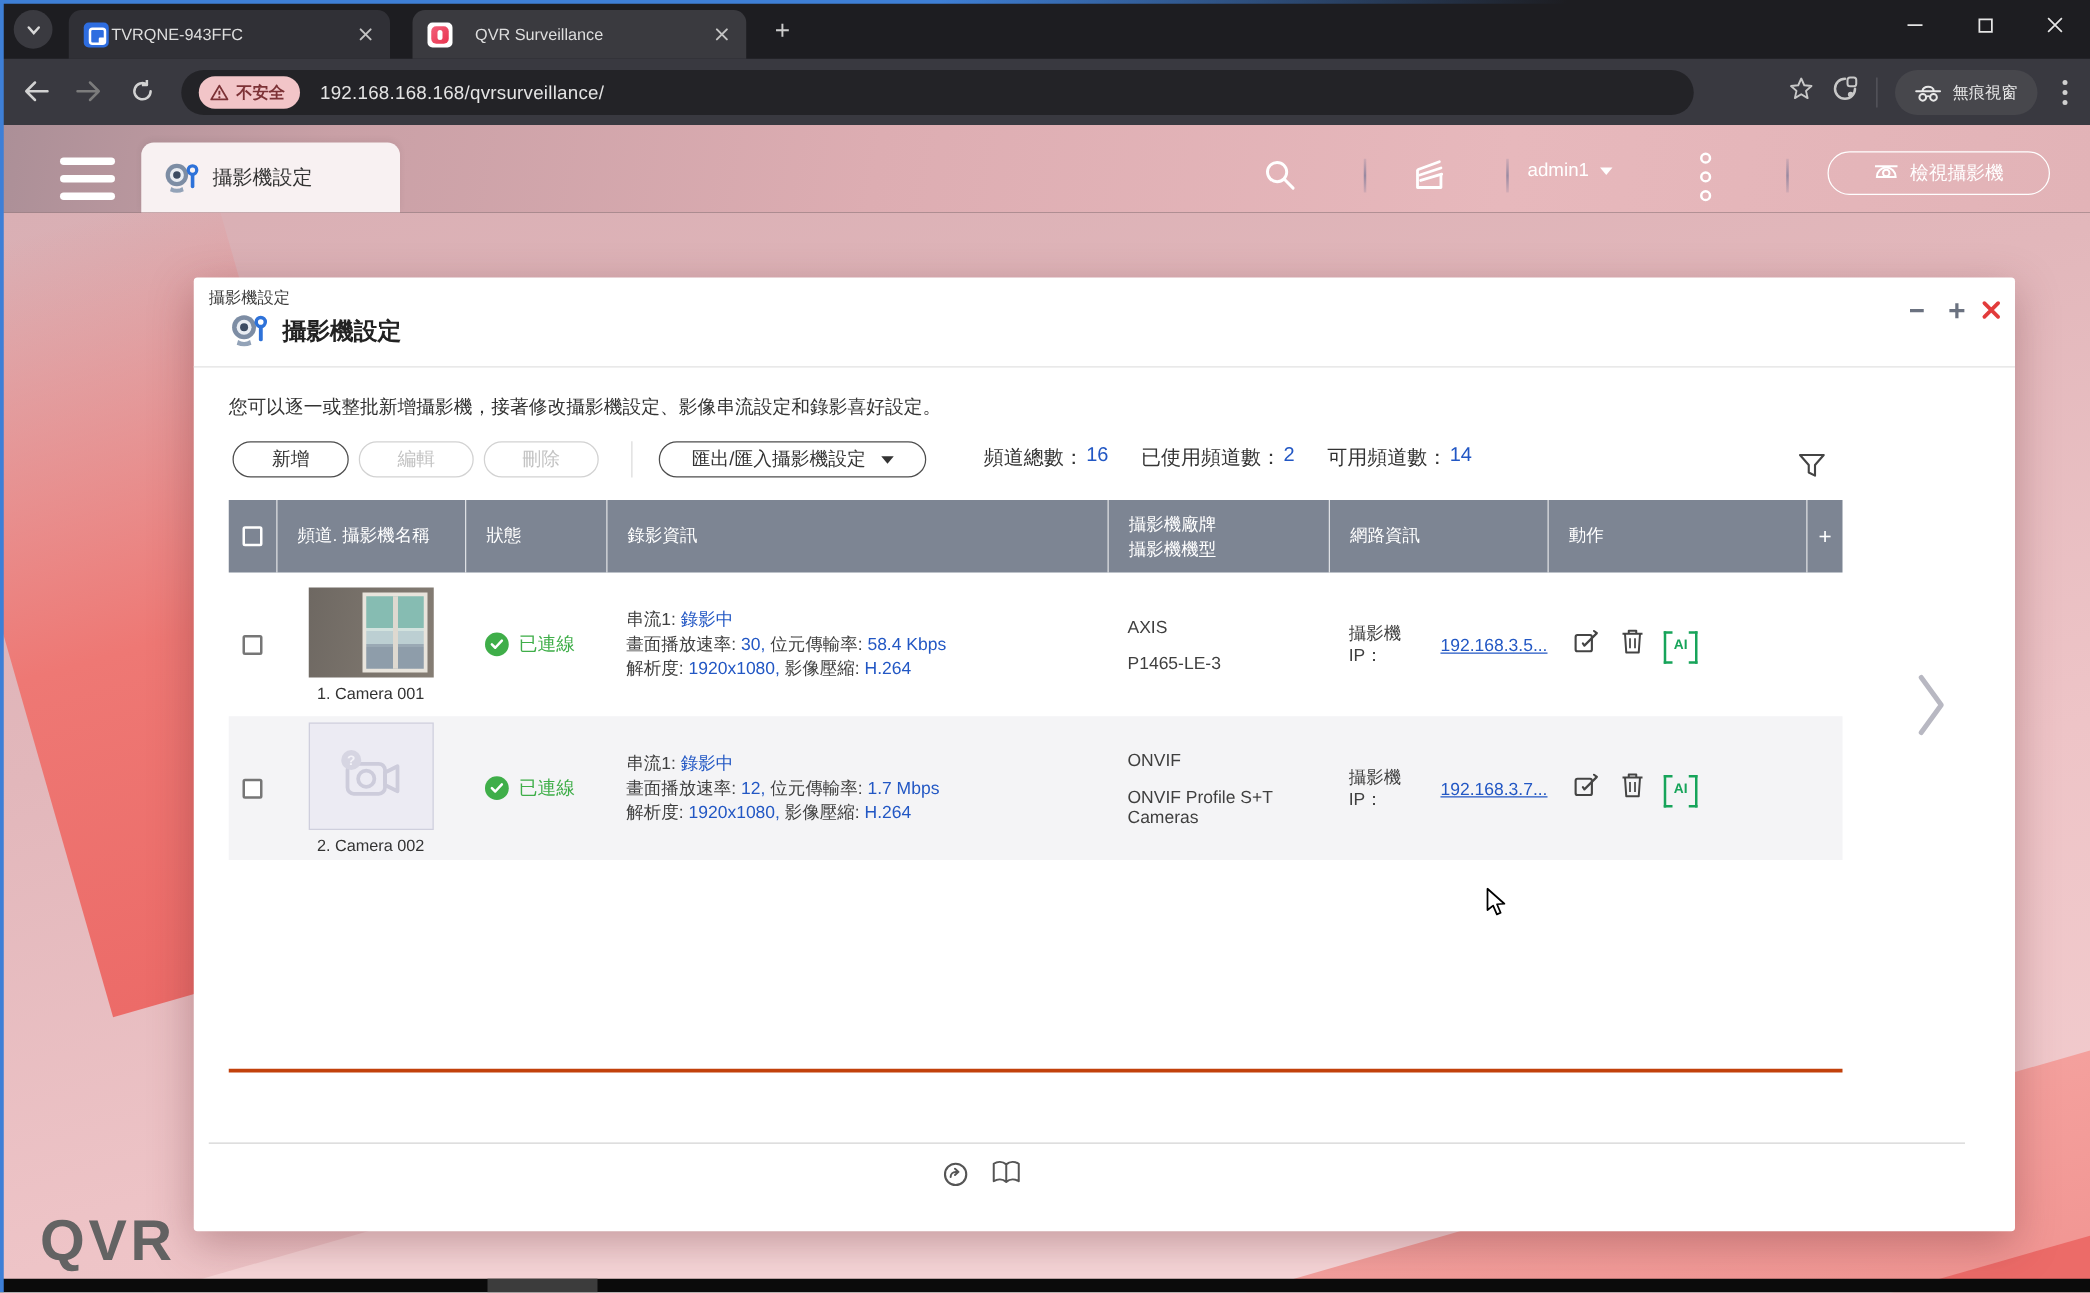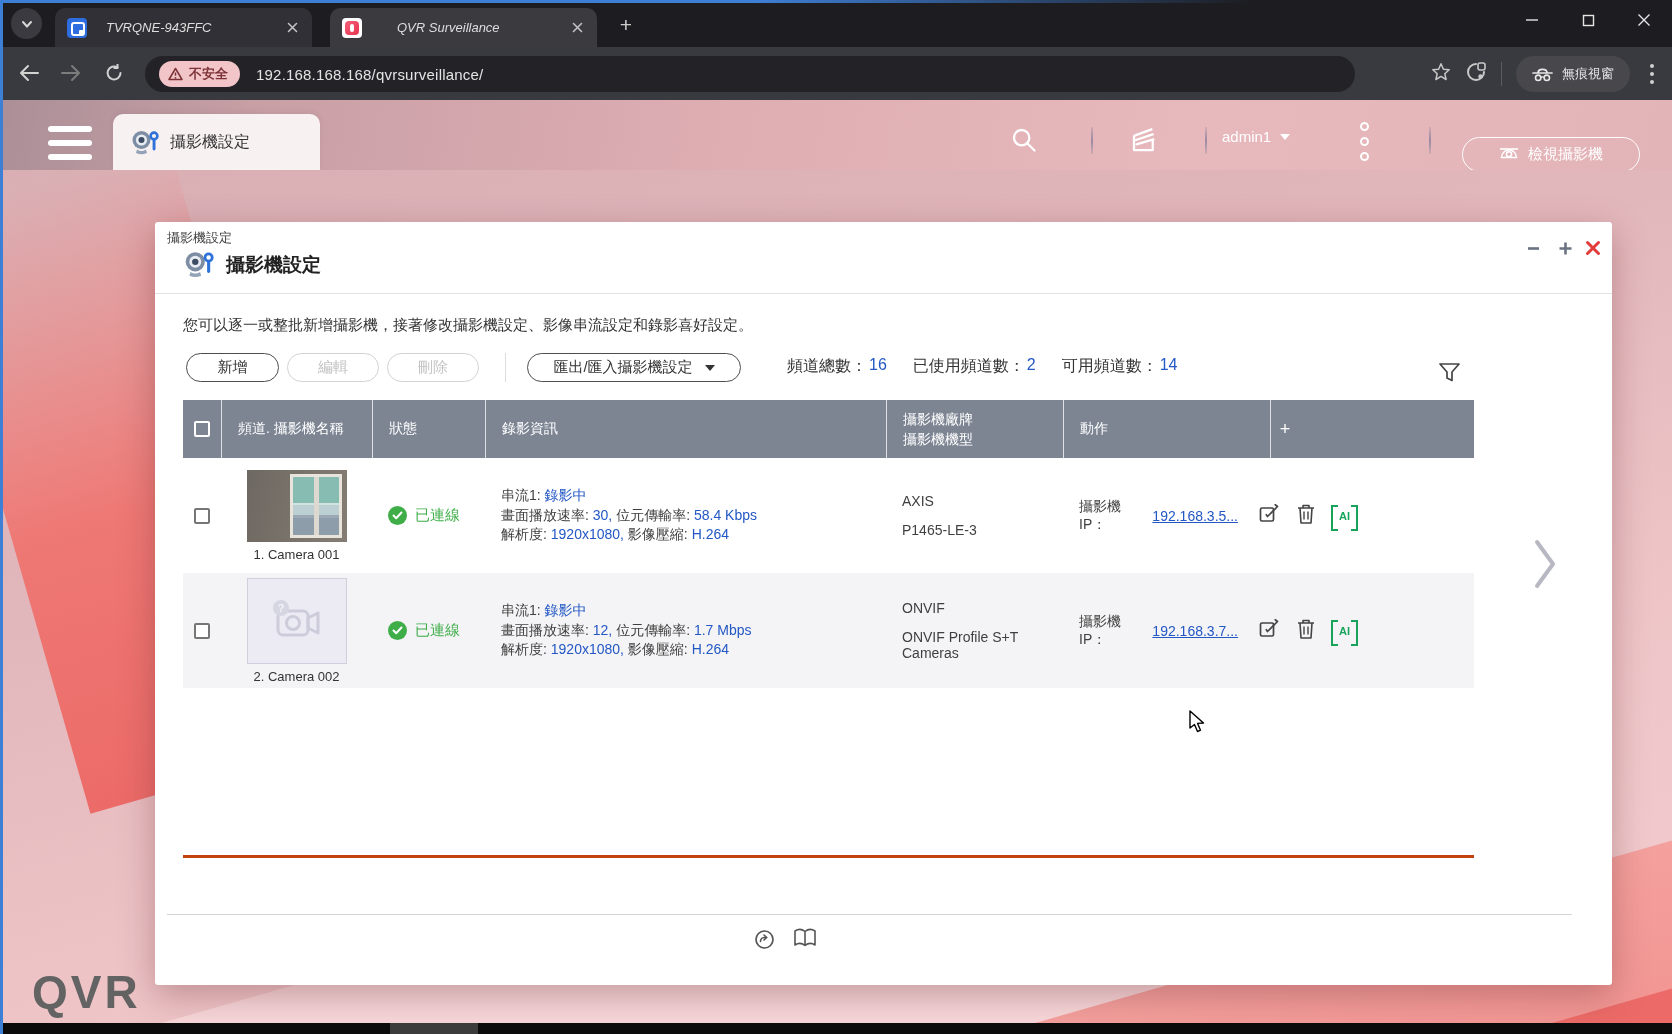--- a/index.html
+++ b/index.html
@@ -13,21 +13,21 @@
                background:linear-gradient(90deg,#3e7fd6 0%,#3e7fd6 45%,rgba(62,127,214,0) 75%); }
 
   
   .tabstrip { position:absolute; left:0; top:0; width:100%; height:47px; background:#1d1d21; }
   .tab-search-btn { position:absolute; left:11px; top:8px; width:31px; height:31px; border-radius:50%;
                     background:#3a3a40; display:flex; align-items:center; justify-content:center; }
   .tab { position:absolute; top:8px; height:39px; border-radius:10px 10px 0 0; display:flex; align-items:center;
          padding:0 10px 0 12px; }
   .tab1 { left:55px; width:257px; background:#303036; }
   .tab2 { left:330px; width:267px; background:#3a3a3f;gap:16px; }
-  .tab-title { color:#dedede; font-size:13px; margin-left:19px; flex:1; white-space:nowrap; overflow:hidden;font-style:italic; }
+  .tab-title { color:#dedede; font-size:13px; margin-left:2px; flex:1; white-space:nowrap; overflow:hidden; }
   .tab-close { color:#c3c3c3; font-size:15px; width:20px; height:20px; display:flex; align-items:center; justify-content:center; border-radius:50%; }
   .favicon1 { width:20px; height:20px; border-radius:4px; background:#2e6de0; position:relative; flex:none; }
   .favicon1::after { content:""; position:absolute; left:4px; top:4px; width:10px; height:10px; border:2px solid #fff; border-radius:3px; }
   .favicon1::before { content:""; position:absolute; right:3px; bottom:3px; width:5px; height:5px; background:#fff; border-radius:1px; z-index:1; }
   .favicon2 { width:20px; height:20px; border-radius:4px; background:#fff; position:relative; flex:none; }
   .favicon2::after { content:""; position:absolute; left:3px; top:3px; width:14px; height:14px; border-radius:4px;
                      background:linear-gradient(135deg,#f3607a,#e8344f); }
   .favicon2::before { content:""; position:absolute; left:8px; top:6px; width:4px; height:8px; background:#fff; border-radius:2px; z-index:1; }
   .newtab-btn { position:absolute; left:612px; top:11px; width:28px; height:28px; color:#cccccc; font-size:21px;
                 display:flex; align-items:center; justify-content:center; }
@@ -57,21 +57,21 @@
   .apptab { position:absolute; left:113px; top:114px; width:207px; height:56px; background:#f8f1f2;
             border-radius:10px 10px 0 0; display:flex; align-items:center; padding-left:17px; gap:10px;
             box-shadow:0 -2px 6px rgba(0,0,0,.06); }
   .apptab-label { font-size:16px; color:#333; font-weight:500; }
   .hdr-ico { position:absolute; top:124px; width:32px; height:32px; display:flex; align-items:center; justify-content:center; }
   .hdr-sep { position:absolute; top:127px; width:2px; height:27px; background:linear-gradient(180deg,rgba(90,100,140,.15),rgba(90,100,140,.55),rgba(90,100,140,.15)); }
   .admin-box { position:absolute; left:1222px; top:128px; display:flex; align-items:center; gap:9px; color:#fff; font-size:15px; }
   .caret-down { width:0; height:0; border-left:5px solid transparent; border-right:5px solid transparent; border-top:6px solid currentColor; }
   .kebab-o { position:absolute; left:1360px; top:122px; display:flex; flex-direction:column; gap:6px; }
   .kebab-o i { width:9px; height:9px; border:2px solid #fff; border-radius:50%; }
-  .view-btn { position:absolute; left:1462px; top:137px; width:178px; height:35px; border:1.5px solid #fff; border-radius:18px;
+  .view-btn { position:absolute; left:1462px; top:121px; width:178px; height:35px; border:1.5px solid #fff; border-radius:18px;
               display:flex; align-items:center; justify-content:center; gap:9px; color:#fff; font-size:15px; }
 
   
   .desktop { position:absolute; left:0; top:170px; width:100%; height:864px; overflow:hidden;
       background:linear-gradient(165deg,#d9afb4 0%,#e2b7bb 35%,#eec4c7 65%,#f3cdcf 100%); }
   .band { position:absolute; transform:rotate(-16deg); }
   .band-light { left:-150px; bottom:-200px; width:1500px; height:330px; background:#f7d7d9; }
   .band-coral { left:430px; bottom:-280px; width:1600px; height:340px; background:linear-gradient(180deg,#f4a09d,#ef8a87); }
   .band-red   { left:1060px; bottom:-360px; width:1100px; height:380px; background:#ec6b68; }
   .band-red2  { right:-170px; bottom:60px; width:260px; height:620px; transform:rotate(-16deg); background:linear-gradient(180deg,rgba(238,120,116,0),#ee7874 55%,#ec6b68); }
@@ -388,20 +388,21 @@
           </div>
         <div class="th c1">頻道. 攝影機名稱</div>
         <div class="th c2">狀態</div>
         <div class="th c3">錄影資訊</div>
         <div class="th c4 th-2line">
           <div>
               <div>攝影機廠牌</div>
               <div>攝影機機型</div>
             </div>
         </div>
+        <div class="th c5">網路資訊</div>
         <div class="th c6">動作</div>
         <div class="th c7">+</div>
       </div>
 
       <div class="row">
         <div class="td c0">
             <span class="cb"></span>
           </div>
         <div class="td c1 namecell">
           <div class="thumb1">

